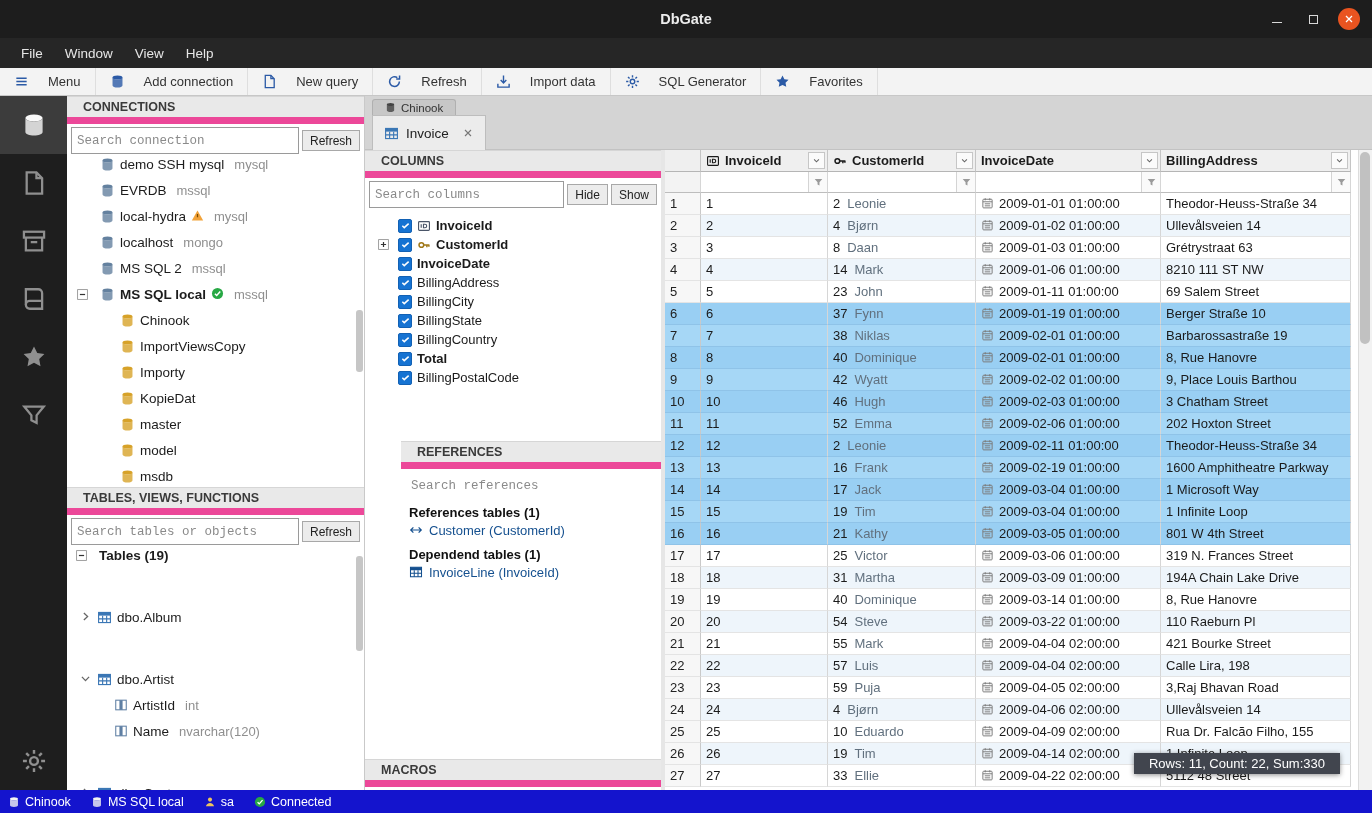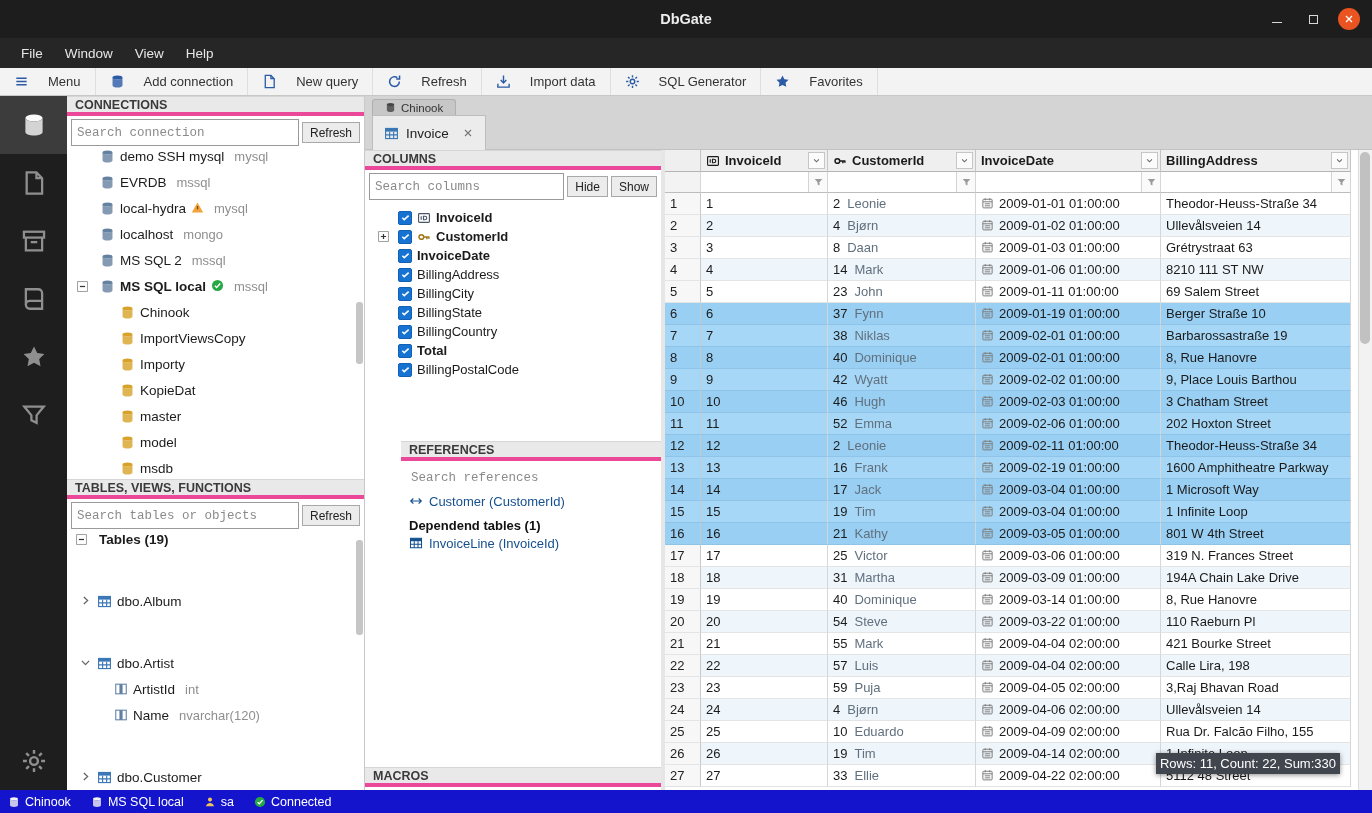--- a/index.html
+++ b/index.html
@@ -30,22 +30,22 @@
   
   .main { flex:1; display:flex; min-height:0; }
   .iconbar { width:67px; background:#1e1e1e; display:flex; flex-direction:column; flex:0 0 auto; }
   .ib-item { height:58px; display:flex; align-items:center; justify-content:center; color:#8f8f8f; cursor:pointer; }
   .ib-item .icon { width:26px; height:26px; }
   .ib-item.active { background:#3c3c3c; color:#fafafa; }
   .ib-spacer { flex:1; }
 
   
   .left-panel { width:298px; background:#fff; border-right:1px solid #c9c9c9; display:flex; flex-direction:column; flex:0 0 auto; }
-  .panel-header { height:20px; background:#e9e9e9; border-top:1px solid #d6d6d6; border-bottom:4px solid #ec4899;
-    display:flex; align-items:center; padding:0 8px; font-weight:700; font-size:12.5px; color:#3a3a3a; flex:0 0 auto; }
+  .panel-header { height:28px; background:#e9e9e9; border-top:1px solid #d6d6d6; border-bottom:7px solid #ec4899;
+    display:flex; align-items:center; padding:0 16px; font-weight:700; font-size:12.5px; color:#3a3a3a; flex:0 0 auto; }
   .search-row { display:flex; align-items:center; padding:3px 4px; gap:3px; background:#fff; flex:0 0 auto; }
   .search-input { flex:1; min-width:0; height:27px; border:1px solid #9a9a9a; padding:0 5px; font-size:12.5px; font-family:Liberation Mono, monospace; color:#222; background:#fff; }
   .search-input::placeholder { color:#8a8a8a; }
   .search-input.plain { border:1px solid transparent; }
   .small-btn { height:21px; padding:0 7px; background:#ececec; border:1px solid #a8a8a8; font-size:12px; color:#222; font-family:inherit; cursor:pointer; }
 
   .tree { overflow:hidden; position:relative; }
   .conn-tree { height:330px; flex:0 0 auto; }
   .tables-tree { flex:1; }
   .tree-row { height:26px; display:flex; align-items:flex-start; gap:5px; padding-left:9px; font-size:13.5px; color:#1c1c1c; white-space:nowrap; cursor:pointer; }
@@ -120,21 +120,21 @@
   .g-data.odd  .g-cell { background:#ffffff; }
   .g-data.even .rowhead, .g-data.odd .rowhead { background:#f7f7f7; }
   .g-data.sel.odd  .g-cell { background:#a6d7f6; border-bottom-color:#8fc3e8; }
   .g-data.sel.even .g-cell { background:#99cff3; border-bottom-color:#8fc3e8; }
   .g-data.sel .rowhead { background:#c3e2f8; }
   .cname { margin-left:7px; color:#61707e; }
   .cal { width:13px; height:13px; color:#7a7a7a; margin-right:5px; }
   .v-scroll { position:absolute; right:0; top:0; bottom:0; width:14px; background:#f2f2f2; border-left:1px solid #dcdcdc; }
   .v-thumb { position:absolute; top:2px; right:2px; width:10px; height:192px; background:#c1c1c1; border-radius:5px; }
   .grid-overlay { position:absolute; right:32px; bottom:16px; background:#41454e; color:#fff; font-size:13px;
-    padding:3px 4px; box-shadow:0 1px 5px rgba(0,0,0,.45); }
+    padding:3px 15px; box-shadow:0 1px 5px rgba(0,0,0,.45); }
 
   
   .statusbar { height:23px; background:var(--statusbar-bg,#1414cd); color:#fff; display:flex; align-items:center;
     gap:20px; padding-left:8px; font-size:12.5px; flex:0 0 auto; }
   .sb-item { display:flex; align-items:center; gap:5px; cursor:pointer; }
   .sb-item .icon { width:12px; height:12px; color:#f2f2f2; }
   .sb-item .icon.ic-user { color:#edc35f; }
 </style>
 </head>
 <body>
@@ -741,20 +741,21 @@
               </div>
           </div>
           <div class="references-section">
             <div class="panel-header">
                 <span>REFERENCES</span>
               </div>
             <div class="search-row">
               <input class="search-input plain" placeholder="Search references" style="">
             </div>
             <div>
+                <div class="ref-title">References tables (1)</div>
                 <div class="ref-link">
                   <span class="icon ic-ref">
                     <svg viewBox="0 0 16 16">
                       <path d="M2 8h12M5 5L2 8l3 3M11 5l3 3-3 3" fill="none" stroke="currentColor" stroke-width="1.4"></path>
                     </svg>
                   </span>
                   <span>Customer (CustomerId)</span>
                 </div>
                 <div class="ref-title">Dependend tables (1)</div>
                 <div class="ref-link">

